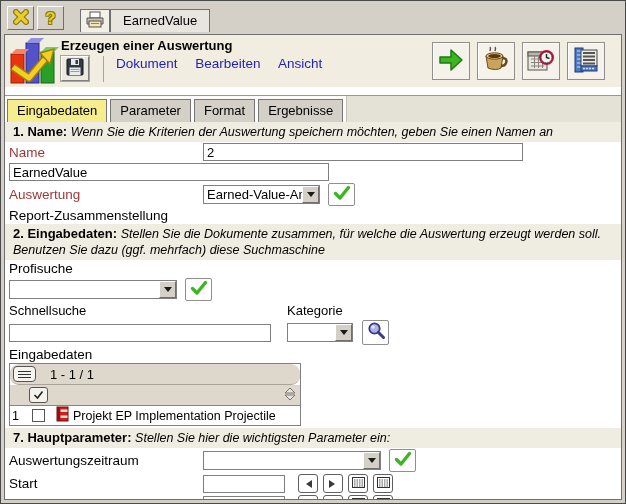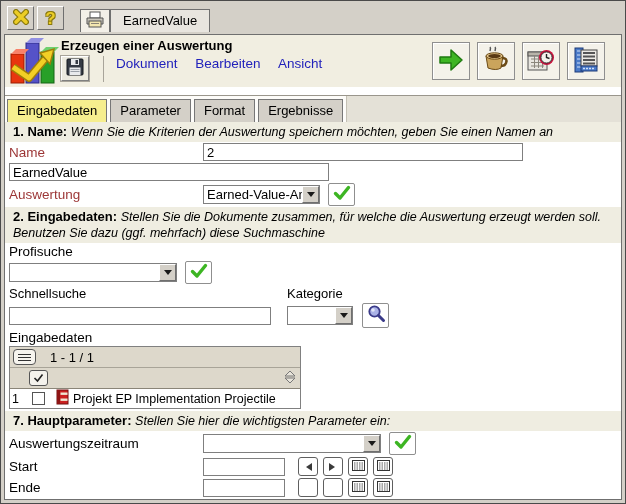--- a/index.html
+++ b/index.html
@@ -96,21 +96,21 @@
     width:27px;height:23px;background:#fff;border:1px solid #8f8f8f;border-radius:2px;
     margin-left:8px;display:flex;align-items:center;justify-content:center;cursor:pointer;
   }
   .magbtn{
     width:27px;height:25px;background:#fff;border:1px solid #8f8f8f;border-radius:2px;
     margin-left:9px;display:flex;align-items:center;justify-content:center;cursor:pointer;
   }
   .plain-label{padding:1px 4px;font-size:13.5px;}
   
   .etable{width:292px;border:1px solid #808080;margin:0 0 2px 4px;}
-  .thead1{display:flex;align-items:center;background:#ddd8cb;border-bottom:1px solid #a8a498;padding:2px 3px;height:21px;}
+  .thead1{display:flex;align-items:center;background:#ddd8cb;border-bottom:1px solid #a8a498;padding:2px 3px;height:21px;border-radius:9px;}
   .listbtn{
     width:23px;height:16px;background:#f6f4ee;border:1px solid #555;border-radius:4px;
     display:flex;flex-direction:column;align-items:center;justify-content:center;gap:2px;cursor:pointer;
   }
   .listbtn i{display:block;width:13px;height:1px;background:#333;}
   .pager{margin-left:14px;font-size:13px;}
   .thead2{display:flex;align-items:center;background:#ddd8cb;border-bottom:1px solid #8a8578;height:21px;}
   .c-num{width:15px;flex:0 0 auto;text-align:left;padding-left:2px;font-size:12.5px;}
   .c-cb{width:26px;flex:0 0 auto;display:flex;justify-content:center;}
   .c-icon{width:22px;flex:0 0 auto;display:flex;justify-content:center;}
@@ -284,20 +284,21 @@
         </div>
         <div class="checkbtn">
           <span>
             <svg width="18" height="16" viewBox="0 0 18 16">
               <path d="M2.5 8.5 L7 13 L15.5 2.5" fill="none" stroke="#3db523" stroke-width="3.4" stroke-linecap="round" stroke-linejoin="round"></path>
             </svg>
           </span>
         </div>
       </div>
 
+      <div class="plain-label">Report-Zusammenstellung</div>
 
       <div class="sect">
         <b>2. Eingabedaten:</b>
         <i>Stellen Sie die Dokumente zusammen, für welche die Auswertung erzeugt werden soll. Benutzen Sie dazu (ggf. mehrfach) diese Suchmaschine</i>
       </div>
 
       <div class="plain-label">Profisuche</div>
 
       <div class="frow">
         <div class="sel" style="width:168px">

